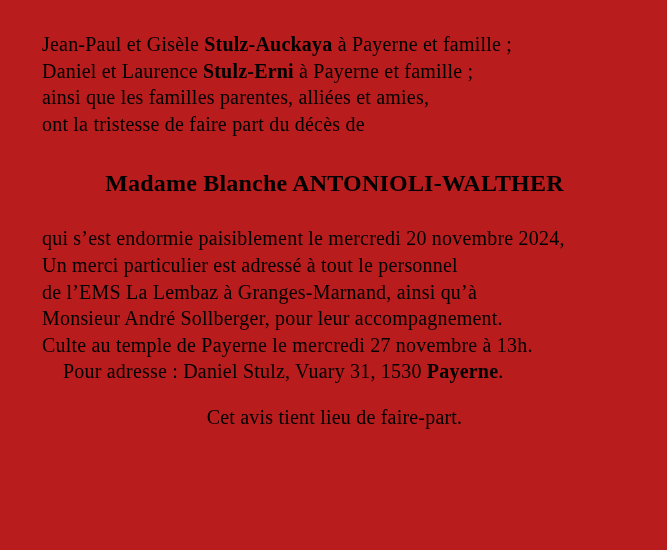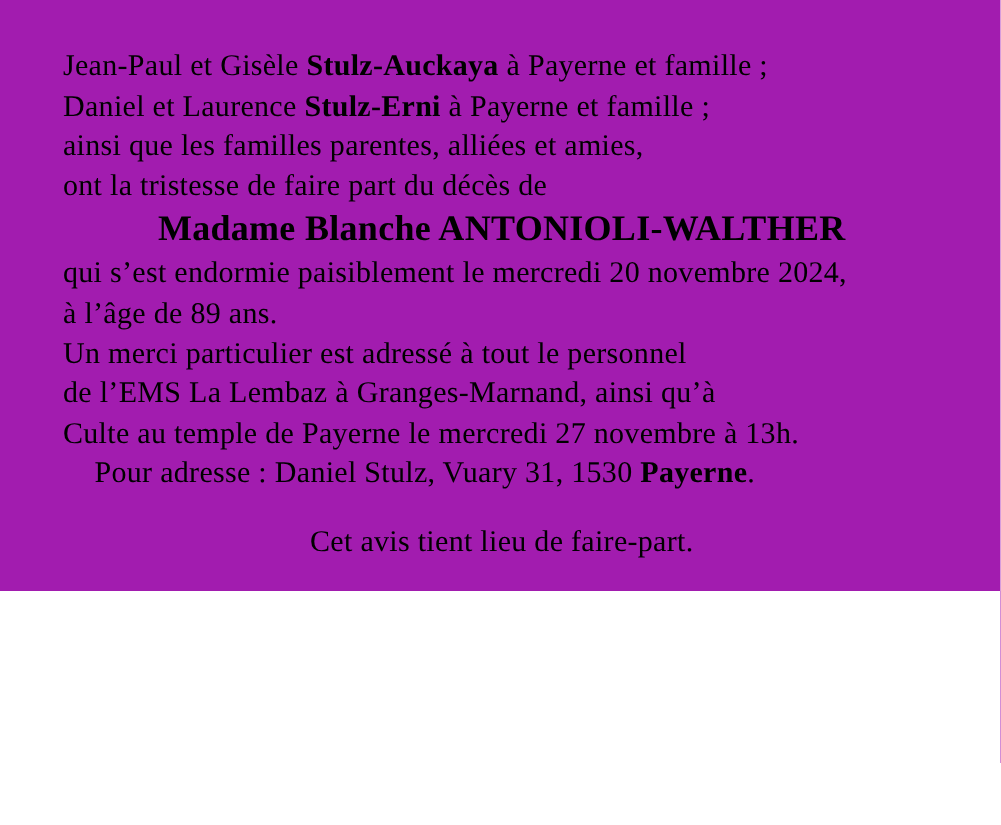--- a/index.html
+++ b/index.html
@@ -1,61 +1,62 @@
 <!DOCTYPE html>
 <html lang="fr"><head>
 <meta charset="utf-8">
 <style>
   * { margin: 0; padding: 0; box-sizing: border-box; }
   html, body { background: #ffffff; }
   .page {
     position: relative;
     width: 667px;
-    height: 394px;
-    background: #a21caf;
+    height: 550px;
+    background: #b91c1c;
     color: #000000;
     font-family: "Liberation Serif", "DejaVu Serif", serif;
     font-size: 20px;
     line-height: 26.6px;
     letter-spacing: 0.2px;
     padding: 31px 40px 0 42px;
     overflow: hidden;
   }
   p { margin: 0; }
   .b { font-weight: bold; }
   .title {
     font-size: 24px;
     line-height: 32px;
     font-weight: bold;
     text-align: center;
+    margin-top: 30px;
     letter-spacing: 0.2px;
     font-family: Liberation Serif, serif;
   }
-  .body-block { }
+  .body-block { margin-top: 26px; }
   .address-line { padding-left: 21px; }
   .footer-line { text-align: center; margin-top: 19px; }
 </style>
 </head>
 <body>
 
 <div class="page">
 
   <div class="intro-block">
     <p class="line"><span>Jean-Paul et Gisèle </span><span class="b">Stulz-Auckaya</span><span> à Payerne et famille ;</span></p>
     <p class="line"><span>Daniel et Laurence </span><span class="b">Stulz-Erni</span><span> à Payerne et famille ;</span></p>
     <p class="line"><span>ainsi que les familles parentes, alliées et amies,</span></p>
     <p class="line"><span>ont la tristesse de faire part du décès de</span></p>
   </div>
 
   <p class="title">Madame Blanche ANTONIOLI-WALTHER</p>
 
   <div class="body-block">
     <p class="line">qui s’est endormie paisiblement le mercredi 20 novembre 2024,</p>
-    <p class="line">à l’âge de 89 ans.</p>
     <p class="line">Un merci particulier est adressé à tout le personnel</p>
     <p class="line">de l’EMS La Lembaz à Granges-Marnand, ainsi qu’à</p>
+    <p class="line">Monsieur André Sollberger, pour leur accompagnement.</p>
     <p class="line">Culte au temple de Payerne le mercredi 27 novembre à 13h.</p>
     <p class="line address-line"><span>Pour adresse : Daniel Stulz, Vuary 31, 1530 </span><span class="b">Payerne</span><span>.</span></p>
   </div>
 
   <p class="footer-line">Cet avis tient lieu de faire-part.</p>
 
 </div>
 
 </body></html>

